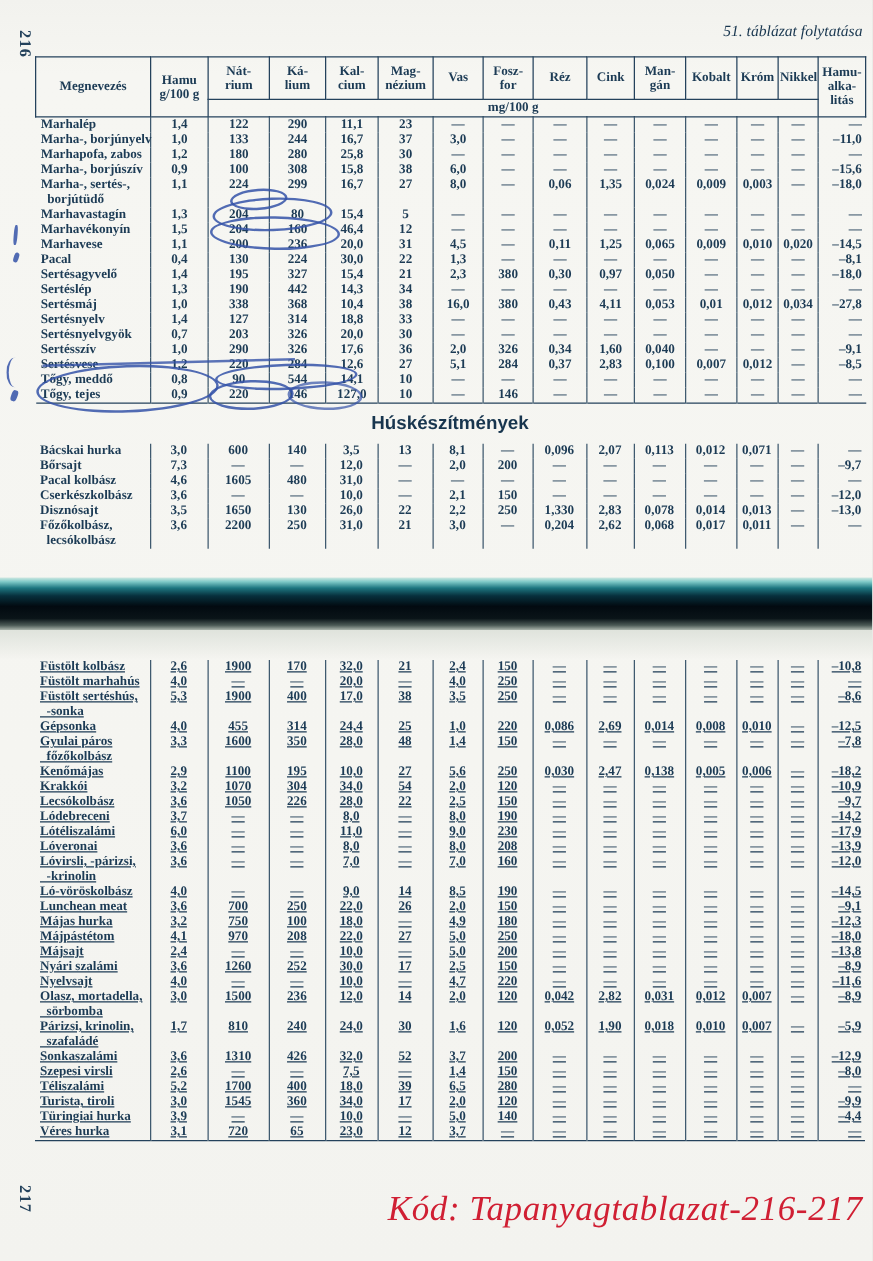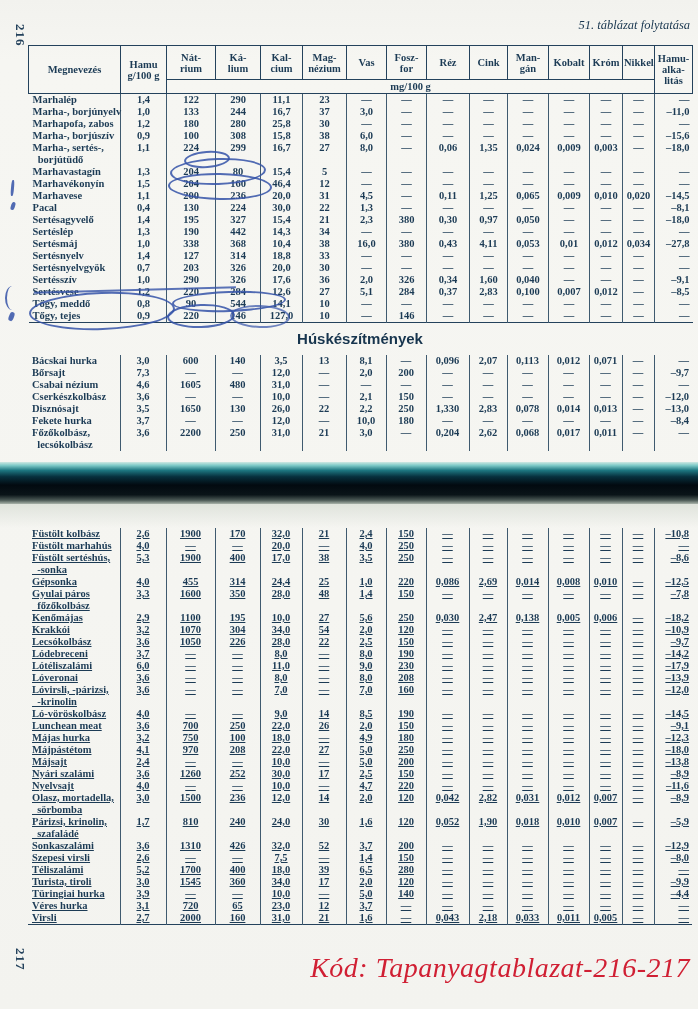--- a/index.html
+++ b/index.html
@@ -475,21 +475,21 @@
           <td>200</td>
           <td>—</td>
           <td>—</td>
           <td>—</td>
           <td>—</td>
           <td>—</td>
           <td>—</td>
           <td class="ash">–9,7</td>
         </tr>
         <tr>
-          <td class="name">Csabai nézium</td>
+          <td class="name">Pacal kolbász</td>
           <td>4,6</td>
           <td>1605</td>
           <td>480</td>
           <td>31,0</td>
           <td>—</td>
           <td>—</td>
           <td>—</td>
           <td>—</td>
           <td>—</td>
           <td>—</td>
@@ -524,37 +524,20 @@
           <td>22</td>
           <td>2,2</td>
           <td>250</td>
           <td>1,330</td>
           <td>2,83</td>
           <td>0,078</td>
           <td>0,014</td>
           <td>0,013</td>
           <td>—</td>
           <td class="ash">–13,0</td>
-        </tr>
-        <tr>
-          <td class="name">Fekete hurka</td>
-          <td>3,7</td>
-          <td>—</td>
-          <td>—</td>
-          <td>12,0</td>
-          <td>—</td>
-          <td>10,0</td>
-          <td>180</td>
-          <td>—</td>
-          <td>—</td>
-          <td>—</td>
-          <td>—</td>
-          <td>—</td>
-          <td>—</td>
-          <td class="ash">–8,4</td>
         </tr>
         <tr>
           <td class="name">Főzőkolbász,
 &nbsp;&nbsp;lecsókolbász</td>
           <td>3,6</td>
           <td>2200</td>
           <td>250</td>
           <td>31,0</td>
           <td>21</td>
           <td>3,0</td>
@@ -1049,37 +1032,20 @@
           <td>3,7</td>
           <td>—</td>
           <td>—</td>
           <td>—</td>
           <td>—</td>
           <td>—</td>
           <td>—</td>
           <td>—</td>
           <td class="ash">—</td>
         </tr>
-        <tr>
-          <td class="name">Virsli</td>
-          <td>2,7</td>
-          <td>2000</td>
-          <td>160</td>
-          <td>31,0</td>
-          <td>21</td>
-          <td>1,6</td>
-          <td>—</td>
-          <td>0,043</td>
-          <td>2,18</td>
-          <td>0,033</td>
-          <td>0,011</td>
-          <td>0,005</td>
-          <td>—</td>
-          <td class="ash">—</td>
-        </tr>
       </tbody>
   </table>
 
   <div>
     <div id="pen-circle-vastagin" class="pen"></div>
     <div id="pen-cloud-vastagin" class="pen"></div>
     <div id="pen-circle-vekonyin" class="pen"></div>
     <div id="pen-strike-sertesvese" class="penline"></div>
     <div id="pen-circle-togy-names" class="pen"></div>
     <div id="pen-circle-meddo-values" class="pen"></div>

